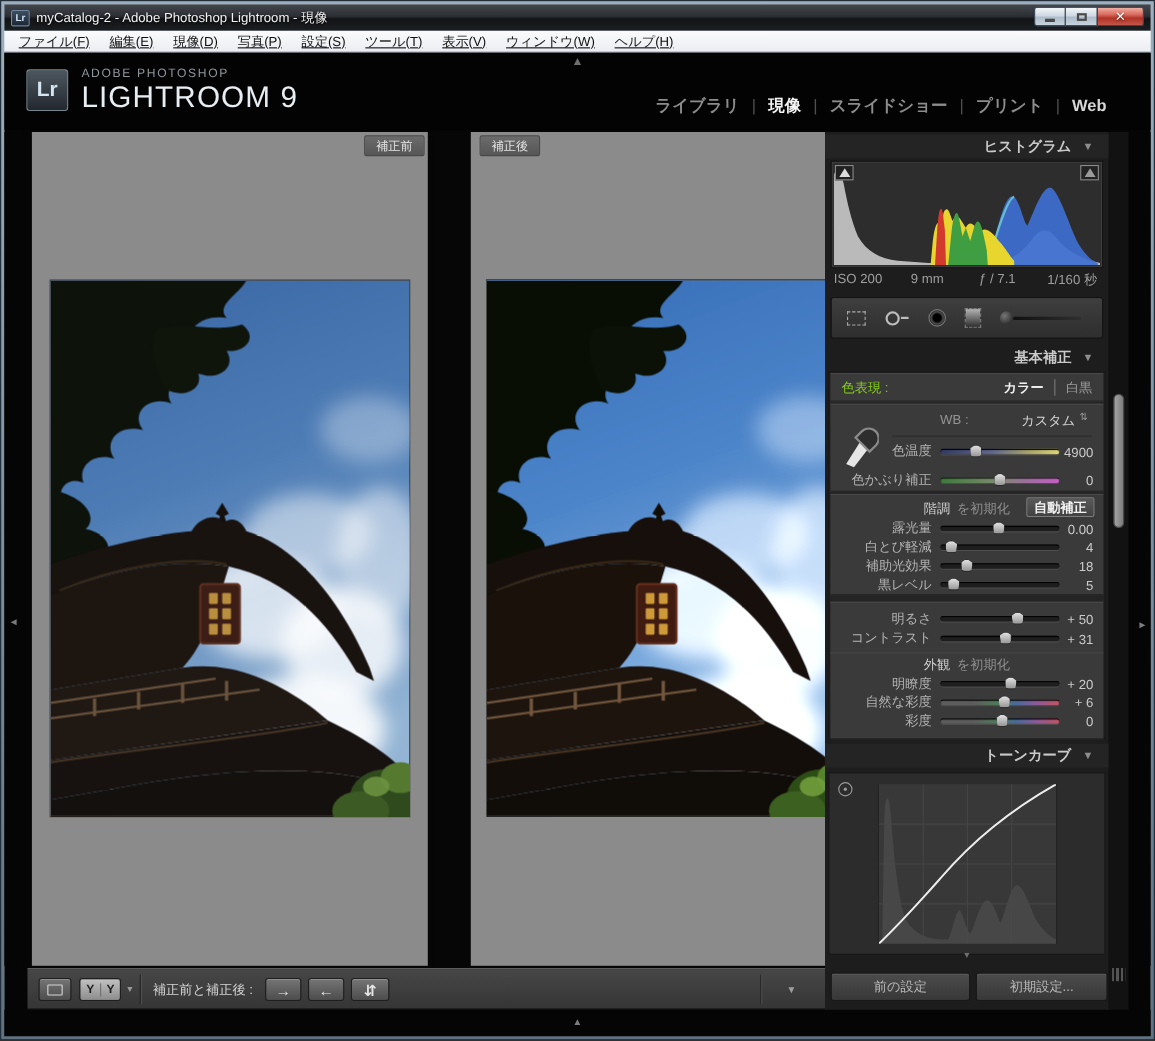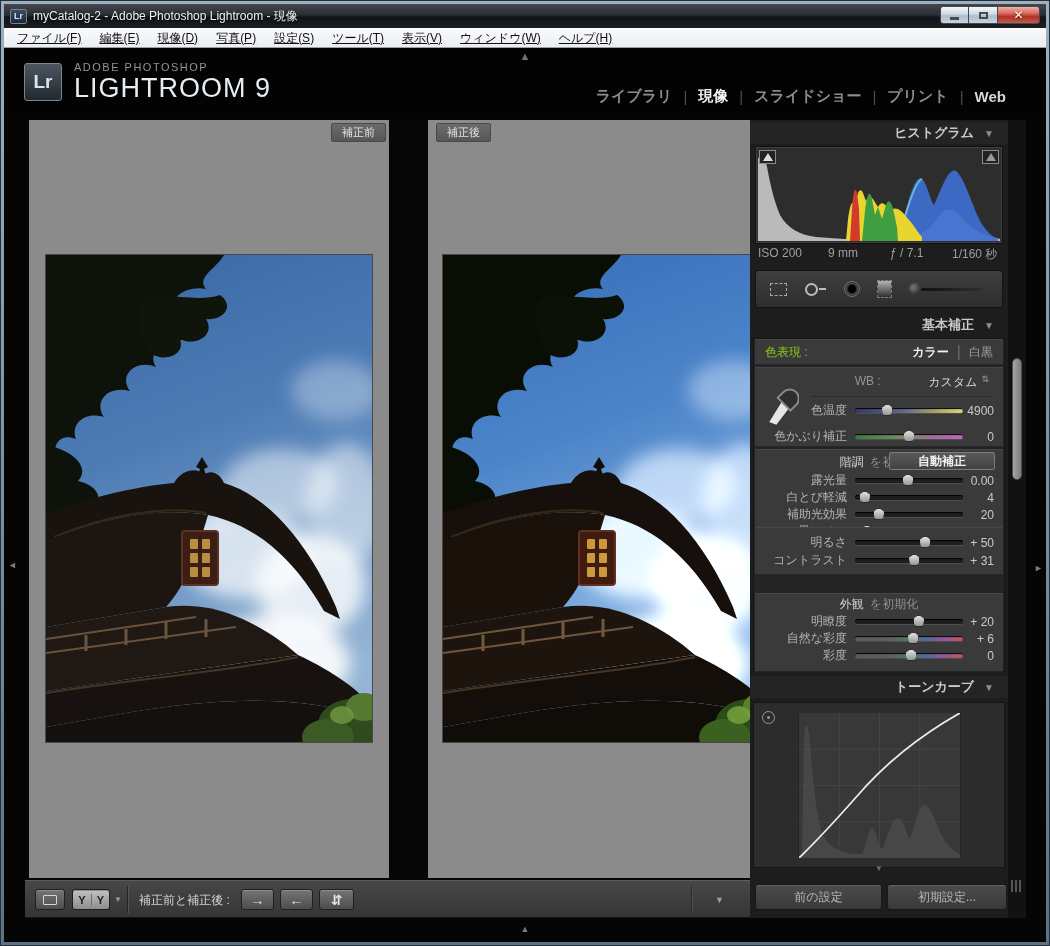--- a/index.html
+++ b/index.html
@@ -148,24 +148,24 @@
   .tr-tint{background:linear-gradient(90deg,#3c7a3c,#7d8a6e 48%,#9b6f9b 72%,#c55fc5);}
   .tr-sat{background:linear-gradient(90deg,#5c5c5c 0%,#5c5c5c 28%,#4e7a5a 48%,#4a6a9a 64%,#8a5a9a 80%,#c05560 100%);}
   .s-thumb{position:absolute;top:2px;width:12px;height:12px;transform:translateX(-50%);
     background:linear-gradient(180deg,#e2e2e2,#969696);border:1px solid #2b2b2b;border-radius:4px;
     clip-path:polygon(50% 0%,96% 32%,84% 100%,16% 100%,4% 32%);}
   .s-value{flex:1;text-align:right;color:#cacaca;font-size:12px;padding-right:9px;white-space:nowrap;}
   .sub-tone{top:110px;height:92px;}
   .group-hdr{position:absolute;left:0;right:0;top:3px;height:18px;display:flex;align-items:center;justify-content:center;}
   .gh-main{color:#d2d2d2;font-size:12px;}
   .gh-reset{color:#8f8f8f;font-size:12px;margin-left:6px;}
-  .auto-btn{position:absolute;right:8px;top:2px;height:18px;padding:0 28px;font-size:12px;font-weight:bold;color:#f1f1f1;
+  .auto-btn{position:absolute;right:8px;top:2px;height:18px;padding:0 6px;font-size:12px;font-weight:bold;color:#f1f1f1;
     background:linear-gradient(180deg,#5a5a5a,#424242);border:1px solid #7c7c7c;border-radius:2px;
     display:flex;align-items:center;}
-  .sub-bright{top:188px;height:48px;padding-left:35px;}
+  .sub-bright{top:208px;height:48px;padding-left:35px;}
   .sub-presence{top:254px;height:79px;}
   
   .hdr-curve{top:556px;}
   .curve-switch{position:absolute;left:6px;top:559px;width:11px;height:16px;border:1px solid #141414;border-radius:2px;
     background:linear-gradient(180deg,#9a9a9a 0%,#9a9a9a 45%,#3c3c3c 55%,#3c3c3c 100%);}
   .curve-box{position:absolute;left:3px;top:582px;width:252px;height:166px;background:#2c2c2c;border:1px solid #151515;}
   .tat{position:absolute;left:8px;top:8px;width:13px;height:13px;border:1px solid #9a9a9a;border-radius:50%;}
   .tat::after{content:"";position:absolute;left:4px;top:4px;width:3px;height:3px;background:#9a9a9a;border-radius:50%;}
   .curve-plot{position:absolute;left:44px;top:10px;width:163px;height:145px;background:#383838;
     border-left:1px solid #242424;border-right:1px solid #242424;}
@@ -472,21 +472,21 @@
                 <span class="s-thumb" style="left:9%"></span>
               </span>
             <span class="s-value">4</span>
           </div>
           <div class="srow" style="top:56px;">
             <span class="s-label">補助光効果</span>
             <span class="s-trackwrap">
                 <span class="s-track"></span>
                 <span class="s-thumb" style="left:22%"></span>
               </span>
-            <span class="s-value">20</span>
+            <span class="s-value">18</span>
           </div>
           <div class="srow" style="top:73px;">
             <span class="s-label">黒レベル</span>
             <span class="s-trackwrap">
                 <span class="s-track"></span>
                 <span class="s-thumb" style="left:11%"></span>
               </span>
             <span class="s-value">5</span>
           </div>
         </div>

